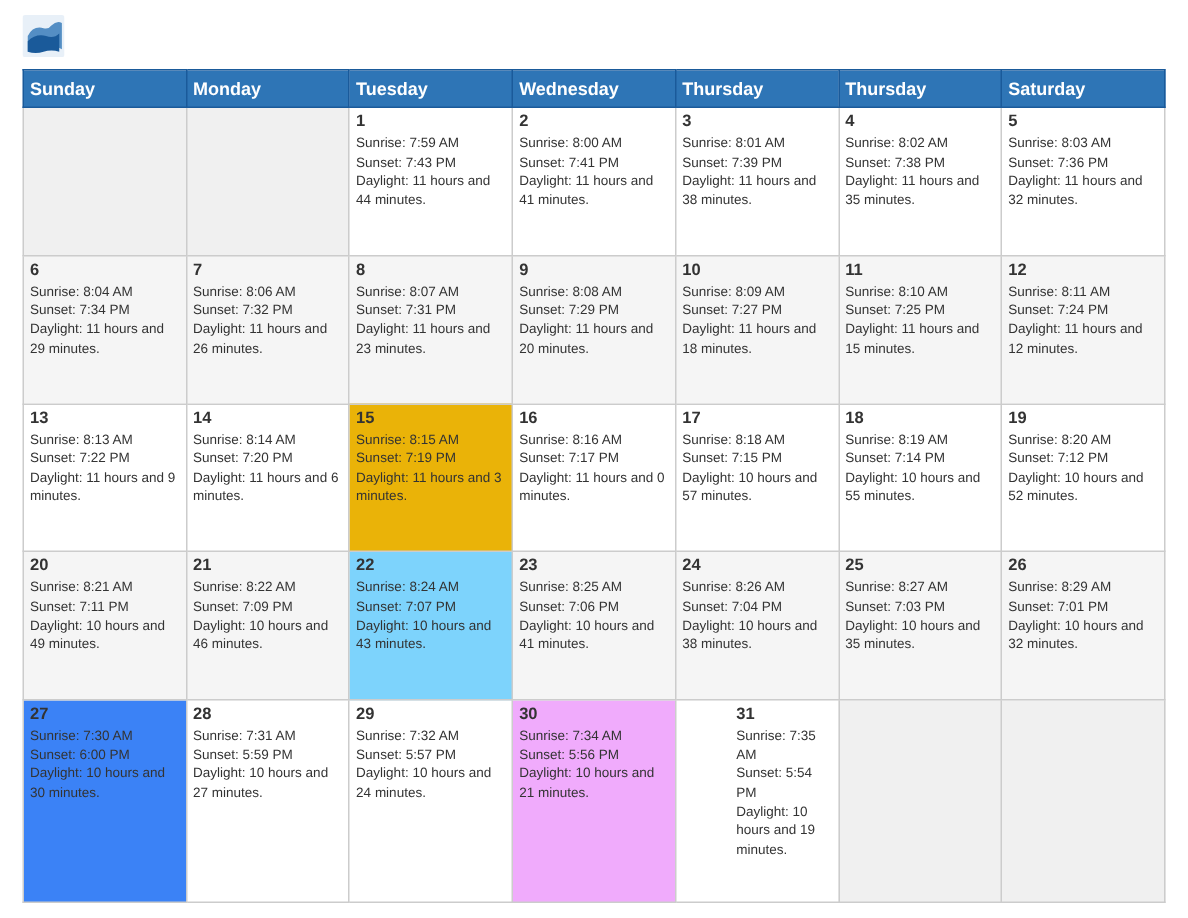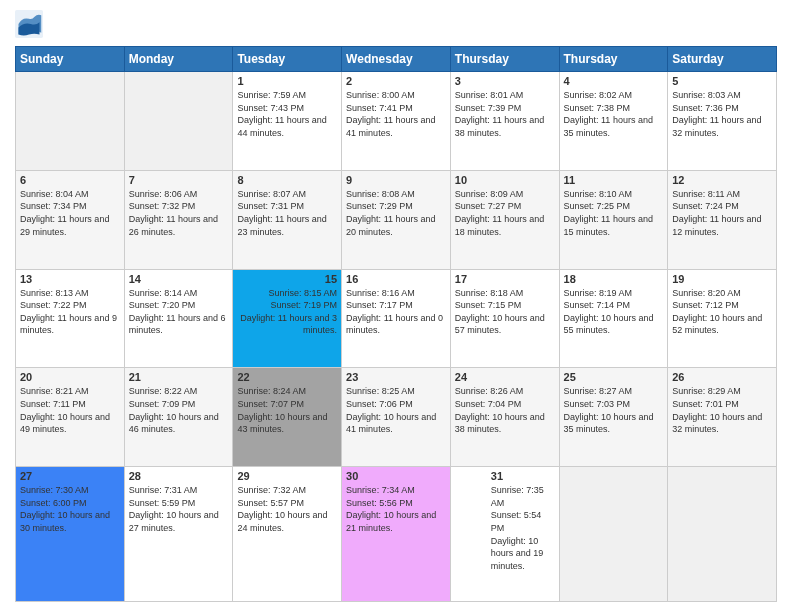--- a/index.html
+++ b/index.html
@@ -188,21 +188,21 @@
         </tr>
         <tr>
           <td style="background: rgb(255, 255, 255);">
             <span class="day-num">13</span>
             <div class="day-info">Sunrise: 8:13 AM<br>Sunset: 7:22 PM<br>Daylight: 11 hours and 9 minutes.</div>
           </td>
           <td style="background: rgb(255, 255, 255);">
             <span class="day-num">14</span>
             <div class="day-info">Sunrise: 8:14 AM<br>Sunset: 7:20 PM<br>Daylight: 11 hours and 6 minutes.</div>
           </td>
-          <td style="background: #0ea5e9; text-align: right;">
+          <td style="background: #eab308;">
             <span class="day-num">15</span>
             <div class="day-info">Sunrise: 8:15 AM<br>Sunset: 7:19 PM<br>Daylight: 11 hours and 3 minutes.</div>
           </td>
           <td style="background: rgb(255, 255, 255);">
             <span class="day-num">16</span>
             <div class="day-info">Sunrise: 8:16 AM<br>Sunset: 7:17 PM<br>Daylight: 11 hours and 0 minutes.</div>
           </td>
           <td style="background: rgb(255, 255, 255);">
             <span class="day-num">17</span>
             <div class="day-info">Sunrise: 8:18 AM<br>Sunset: 7:15 PM<br>Daylight: 10 hours and 57 minutes.</div>
@@ -218,21 +218,21 @@
         </tr>
         <tr>
           <td style="background: rgb(245, 245, 245); margin-top: 48px;">
             <span class="day-num">20</span>
             <div class="day-info">Sunrise: 8:21 AM<br>Sunset: 7:11 PM<br>Daylight: 10 hours and 49 minutes.</div>
           </td>
           <td style="background: rgb(245, 245, 245);">
             <span class="day-num">21</span>
             <div class="day-info">Sunrise: 8:22 AM<br>Sunset: 7:09 PM<br>Daylight: 10 hours and 46 minutes.</div>
           </td>
-          <td style="background: #a3a3a3;">
+          <td style="background: #7dd3fc;">
             <span class="day-num">22</span>
             <div class="day-info">Sunrise: 8:24 AM<br>Sunset: 7:07 PM<br>Daylight: 10 hours and 43 minutes.</div>
           </td>
           <td style="background: rgb(245, 245, 245);">
             <span class="day-num">23</span>
             <div class="day-info">Sunrise: 8:25 AM<br>Sunset: 7:06 PM<br>Daylight: 10 hours and 41 minutes.</div>
           </td>
           <td style="background: rgb(245, 245, 245);">
             <span class="day-num">24</span>
             <div class="day-info">Sunrise: 8:26 AM<br>Sunset: 7:04 PM<br>Daylight: 10 hours and 38 minutes.</div>

